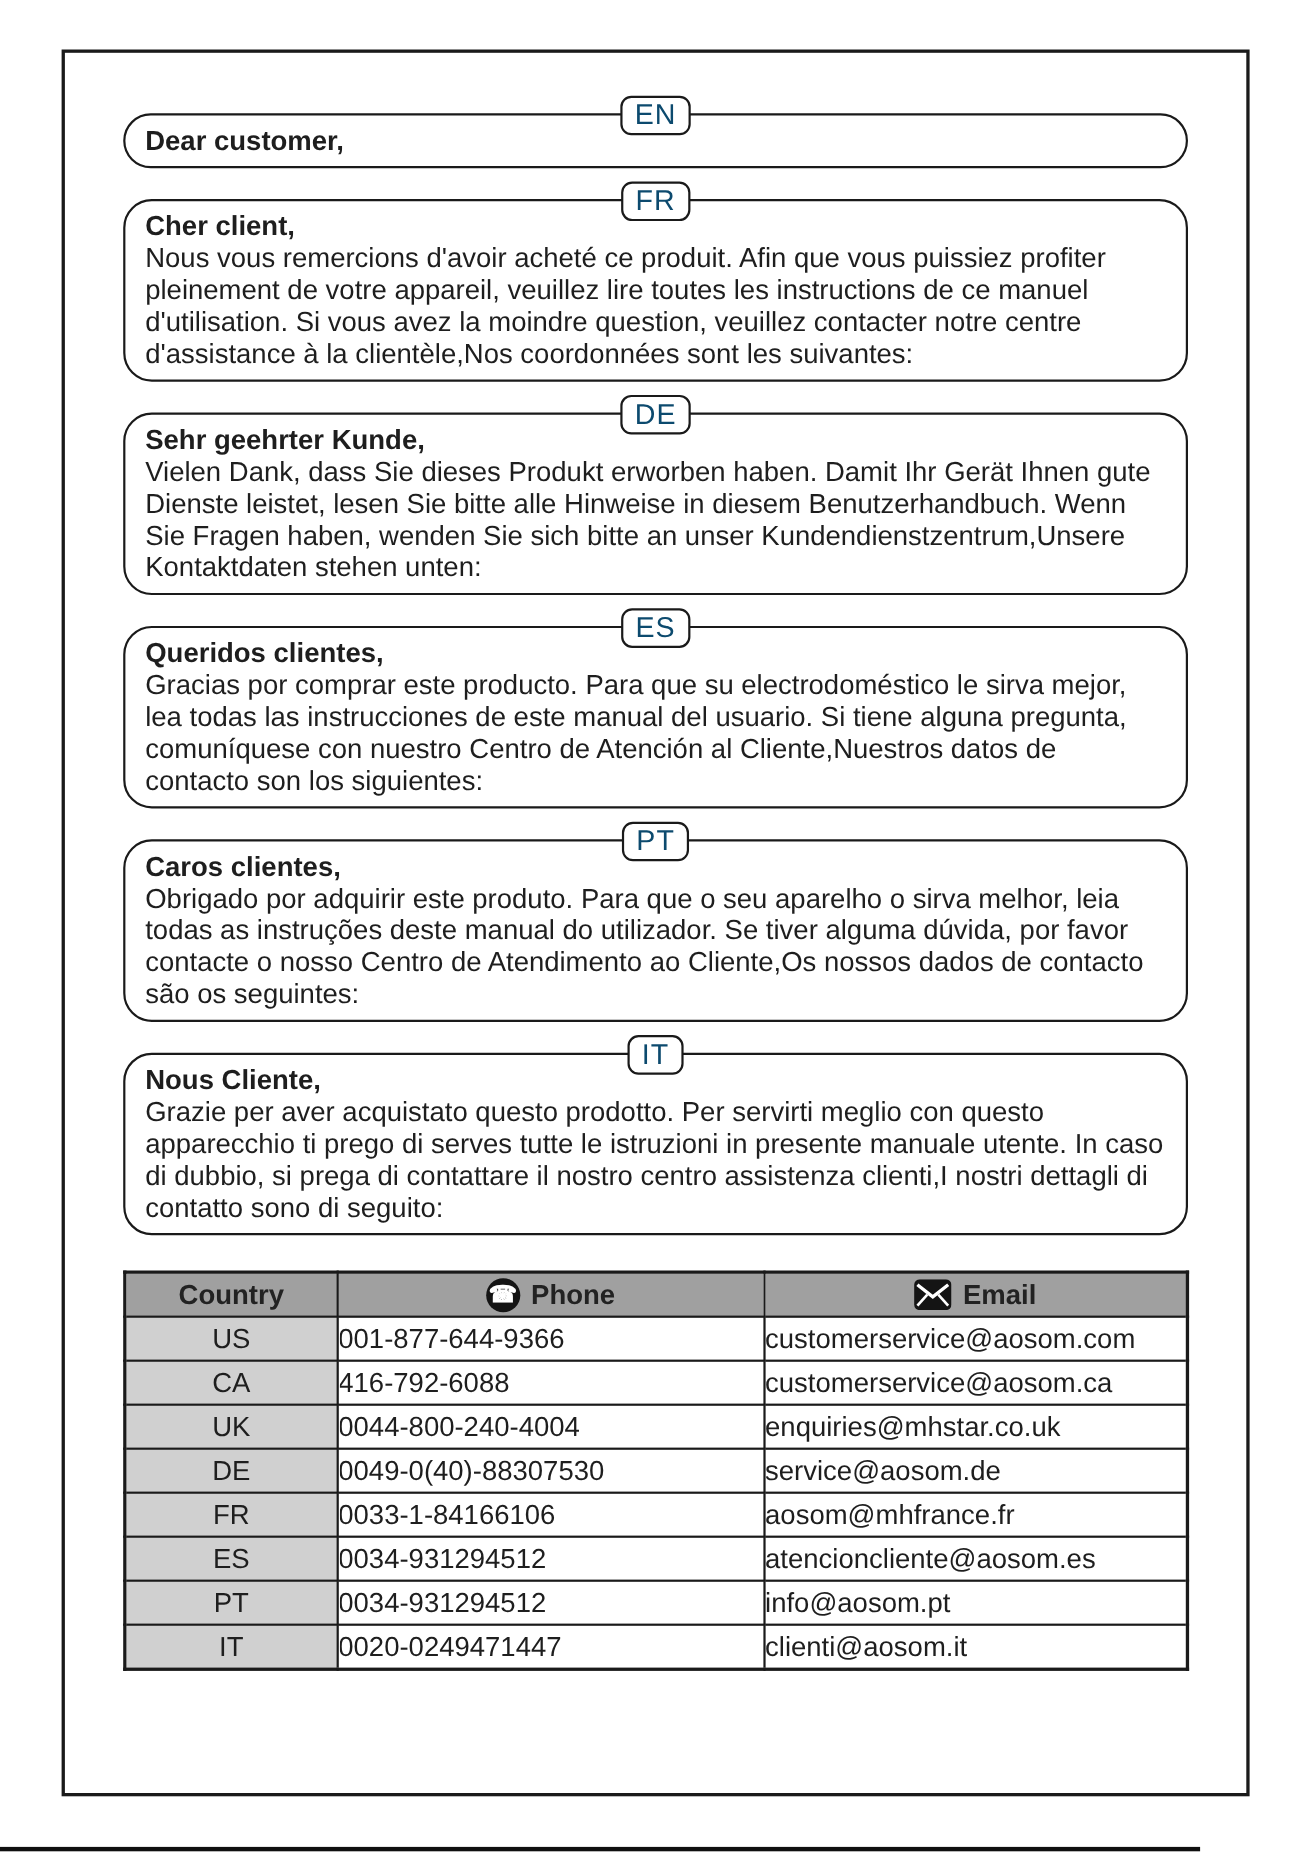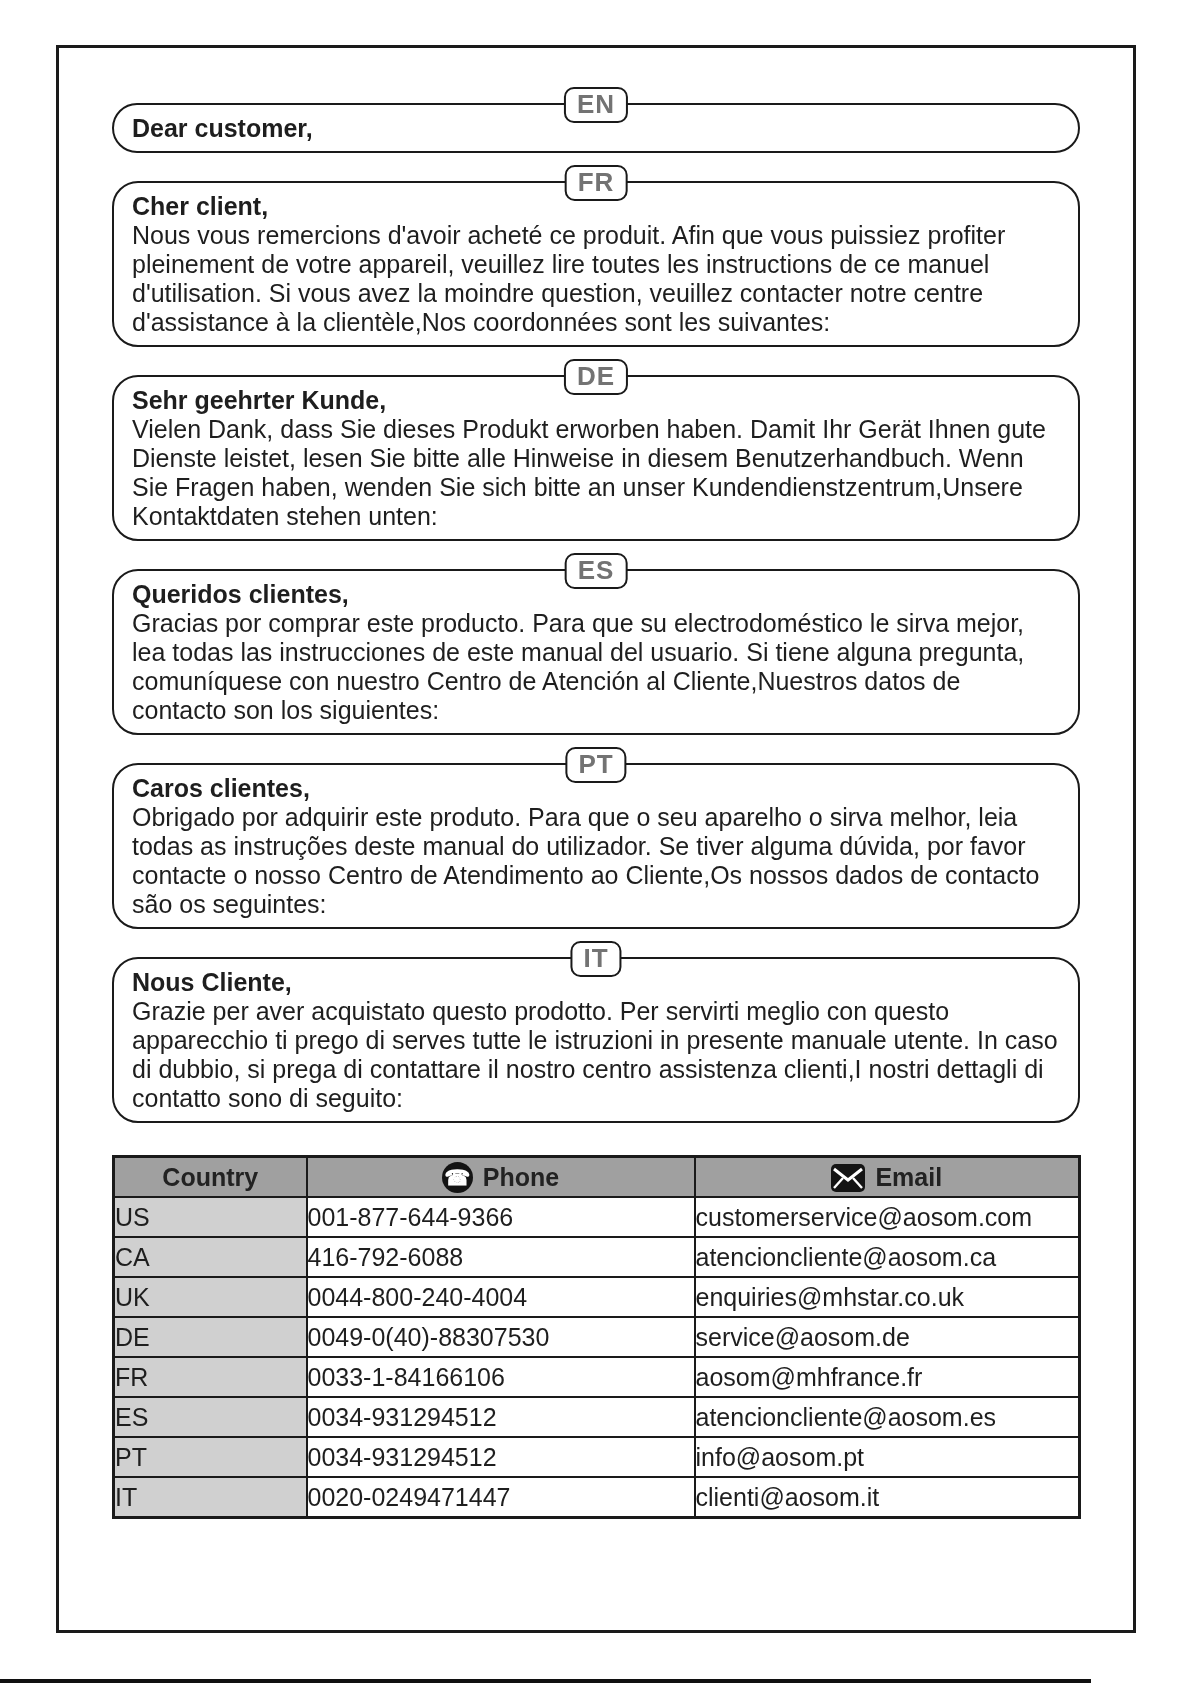--- a/index.html
+++ b/index.html
@@ -34,23 +34,23 @@
   }
   .lang-pill{
     position:absolute;
     top:-18px;left:50%;
     transform:translateX(-50%);
     background:#ffffff;
     border:2.5px solid #1a1a1a;
     border-radius:10px;
     padding:0 11px;
     height:32px;line-height:31px;
-    font-size:26px;font-weight:bold;
+    font-size:26px;font-weight:normal;
     letter-spacing:1px;
-    color:#737373;
+    color:#0c4a6e;
   }
   .lang-heading{
     font-weight:bold;
     font-size:25px;
     line-height:29px;
     padding-top:4px;
   }
   .lang-body{
     font-size:25px;
     line-height:29px;
@@ -75,22 +75,23 @@
   }
   .contact-table{border:3px solid #1a1a1a;}
   .contact-table th{
     background:#a0a0a0;
     font-weight:bold;
     color:#222222;
     text-align:center;
   }
   .cell-country{
     background:#d0d0d0;
-  }
-  .cell-phone{text-align:left;padding-left:42px;background:#ffffff;}
+    text-align:center;
+  }
+  .cell-phone{text-align:left;padding-left:42px;background:#ffffff;border-radius:10px;}
   .cell-email{text-align:left;padding-left:16px;background:#ffffff;}
   .hdr-inner{display:inline-flex;align-items:center;gap:10px;vertical-align:middle;}
   .phone-badge{
     display:inline-flex;align-items:center;justify-content:center;
     width:31px;height:31px;border-radius:50%;
     background:#141414;color:#ffffff;
     font-size:21px;line-height:1;
   }
   .email-badge{display:inline-flex;}
   
@@ -191,21 +192,21 @@
         <tbody id="rows-mount">
   <tr>
     <td class="cell-country">US</td>
     <td class="cell-phone">001-877-644-9366</td>
     <td class="cell-email">customerservice@aosom.com</td>
   </tr>
 
   <tr>
     <td class="cell-country">CA</td>
     <td class="cell-phone">416-792-6088</td>
-    <td class="cell-email">atencioncliente@aosom.ca</td>
+    <td class="cell-email">customerservice@aosom.ca</td>
   </tr>
 
   <tr>
     <td class="cell-country">UK</td>
     <td class="cell-phone">0044-800-240-4004</td>
     <td class="cell-email">enquiries@mhstar.co.uk</td>
   </tr>
 
   <tr>
     <td class="cell-country">DE</td>

